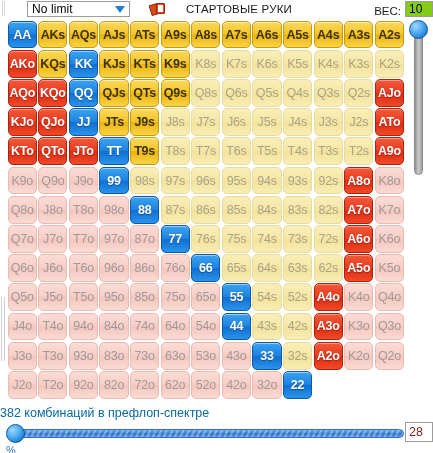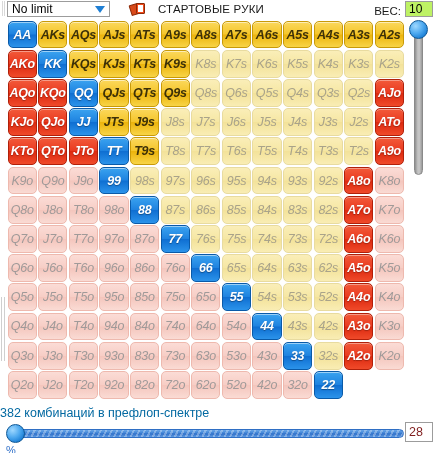--- a/index.html
+++ b/index.html
@@ -18,38 +18,38 @@
     display: flex; align-items: center;
   }
   .left-grip {
     width: 6px; height: 15px; margin-left: 1px;
     background: linear-gradient(90deg,#fff 0 1px,#d9d9d9 1px 2px,#fff 2px 3px,#d9d9d9 3px 4px,#fff 4px 6px);
     border: 0;
   }
   .combo {
     position: relative;
     width: 103px; height: 16px;
-    margin-left: 0;
+    margin-left: 20px;
     border: 1px solid #9c9c9c;
     background: #ffffff;
     display: flex; align-items: center;
   }
   .combo .val {
     font-size: 12px; color: #000; padding-left: 4px;
     white-space: nowrap; letter-spacing: .1px;
   }
   .combo .arrow {
     position: absolute; right: 4px; top: 4px;
     width: 0; height: 0;
     border-left: 5px solid transparent;
     border-right: 5px solid transparent;
     border-top: 7px solid #1f7fd4;
   }
   .hands-label {
-    display: flex; align-items: center; gap: 12px;
+    display: flex; align-items: center; gap: 20px;
     margin-left: 20px;
   }
   .cards-icon { position: relative; width: 16px; height: 13px; }
   .cards-icon .c1 {
     position: absolute; left: 0; top: 2px;
     width: 9px; height: 11px; background: #d94a1a;
     border: 1px solid #8c2a08; border-radius: 1px;
     transform: rotate(-18deg);
   }
   .cards-icon .c2 {
@@ -67,32 +67,31 @@
   }
   .weight-wrap {
     position: absolute; right: 0; top: 0;
     display: flex; align-items: flex-end; height: 17px;
   }
   .weight-wrap .wlabel {
     font-size: 11.5px; color: #1a1a1a; margin-right: 4px;
   }
   .weight-wrap .wfield {
     width: 28px; height: 16px;
-    border: 1px solid #9c9c9c; background: #bef264;
+    border: 1px solid #9c9c9c; background: #84cc16;
     font-size: 12px; color: #000;
     padding-left: 3px; line-height: 14px;
     overflow: hidden; white-space: nowrap;
   }
 
   
   .grid-area {
     position: absolute; left: 0; top: 17px;
     width: 409px; height: 388px;
     background: #ffffff;
-    font-style: italic;
   }
   .grid {
     position: absolute; left: 7px; top: 3px;
     display: grid;
     grid-template-columns: repeat(13, 30.6px);
     grid-template-rows: repeat(13, 29.2px);
     gap: 0px;
   }
   .cell {
     position: relative;
@@ -244,22 +243,22 @@
       <div class="cell st-on">ATs</div>
       <div class="cell st-on">A9s</div>
       <div class="cell st-on">A8s</div>
       <div class="cell st-on">A7s</div>
       <div class="cell st-on">A6s</div>
       <div class="cell st-on">A5s</div>
       <div class="cell st-on">A4s</div>
       <div class="cell st-on">A3s</div>
       <div class="cell st-on">A2s</div>
       <div class="cell off-on">AKo</div>
+      <div class="cell st-on">KQs</div>
       <div class="cell pair">KK</div>
-      <div class="cell st-on">KQs</div>
       <div class="cell st-on">KJs</div>
       <div class="cell st-on">KTs</div>
       <div class="cell st-on">K9s</div>
       <div class="cell st-off">K8s</div>
       <div class="cell st-off">K7s</div>
       <div class="cell st-off">K6s</div>
       <div class="cell st-off">K5s</div>
       <div class="cell st-off">K4s</div>
       <div class="cell st-off">K3s</div>
       <div class="cell st-off">K2s</div>
@@ -356,21 +355,20 @@
       <div class="cell off-off">K5o</div>
       <div class="cell off-off">Q5o</div>
       <div class="cell off-off">J5o</div>
       <div class="cell off-off">T5o</div>
       <div class="cell off-off">95o</div>
       <div class="cell off-off">85o</div>
       <div class="cell off-off">75o</div>
       <div class="cell off-off">65o</div>
       <div class="cell pair">55</div>
       <div class="cell st-off">54s</div>
-      <div class="cell st-off">53s</div>
       <div class="cell st-off">52s</div>
       <div class="cell off-on">A4o</div>
       <div class="cell off-off">K4o</div>
       <div class="cell off-off">Q4o</div>
       <div class="cell off-off">J4o</div>
       <div class="cell off-off">T4o</div>
       <div class="cell off-off">94o</div>
       <div class="cell off-off">84o</div>
       <div class="cell off-off">74o</div>
       <div class="cell off-off">64o</div>

